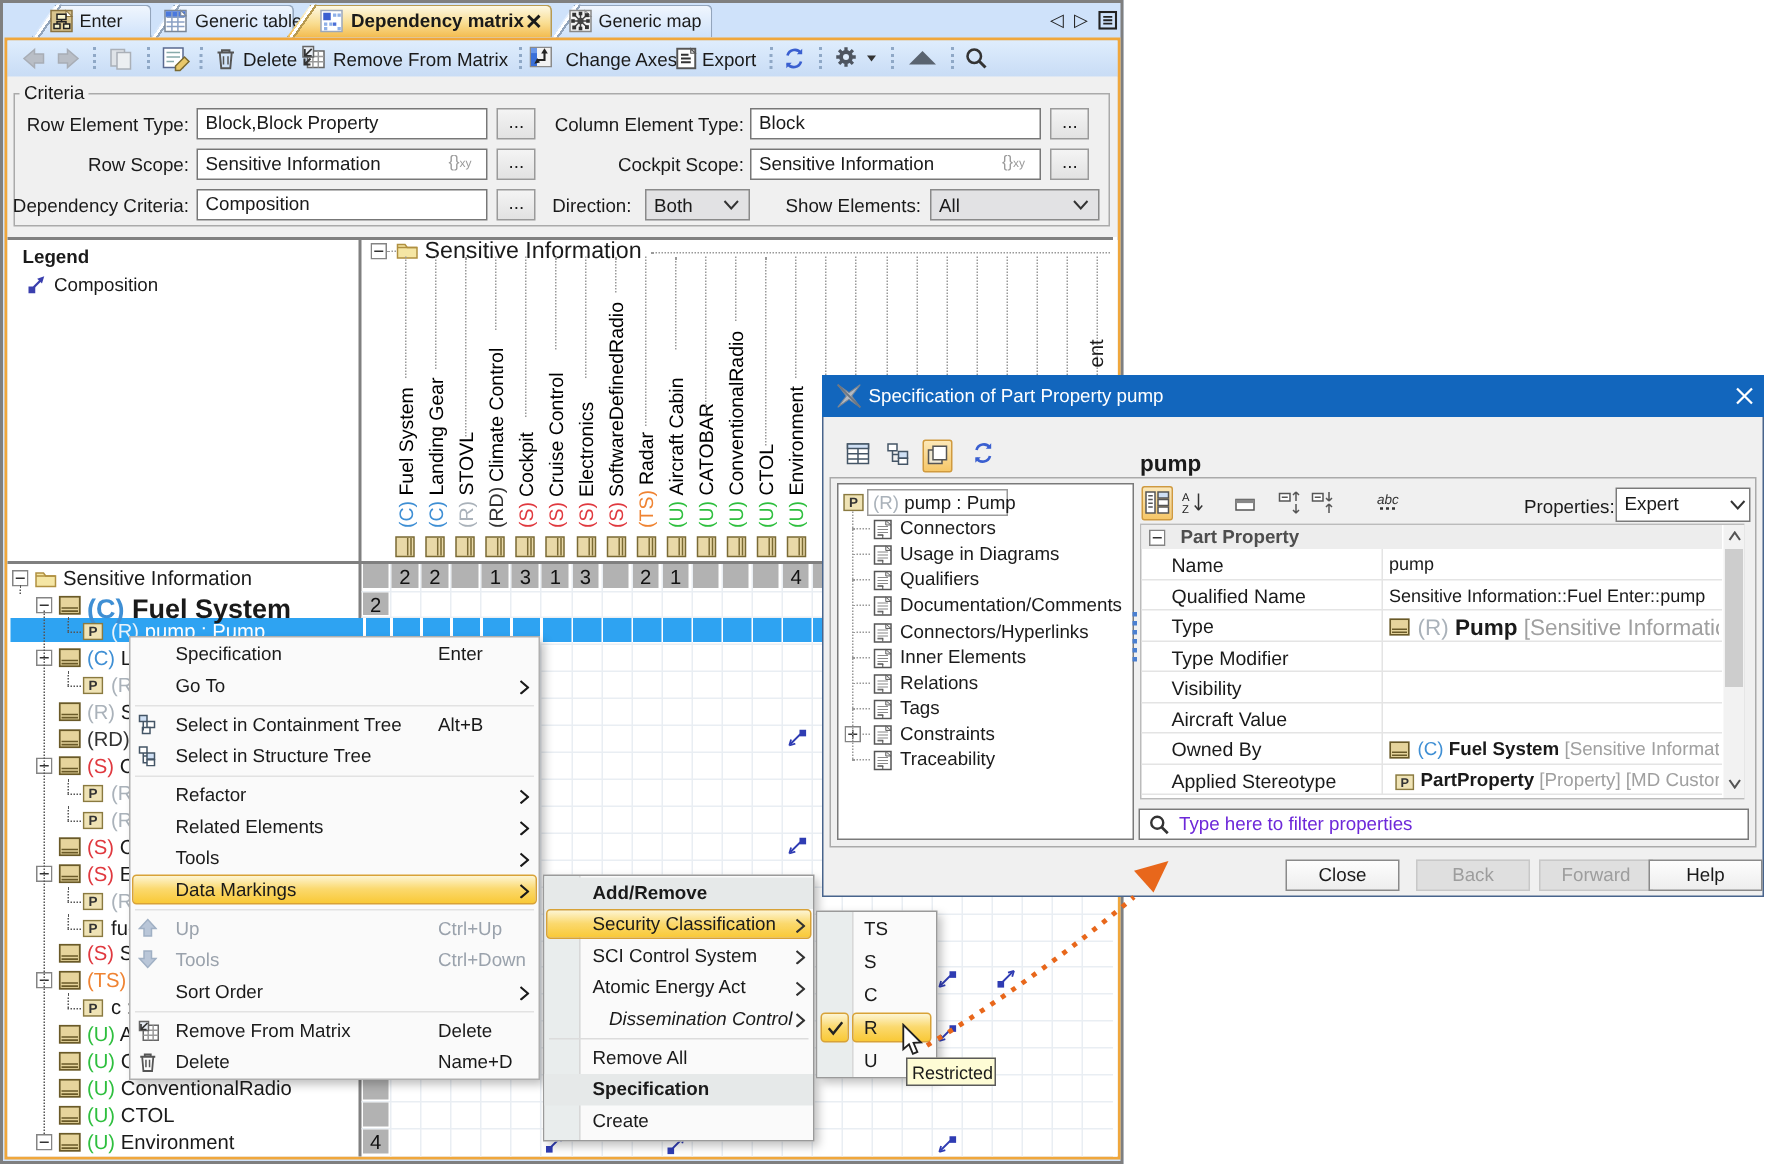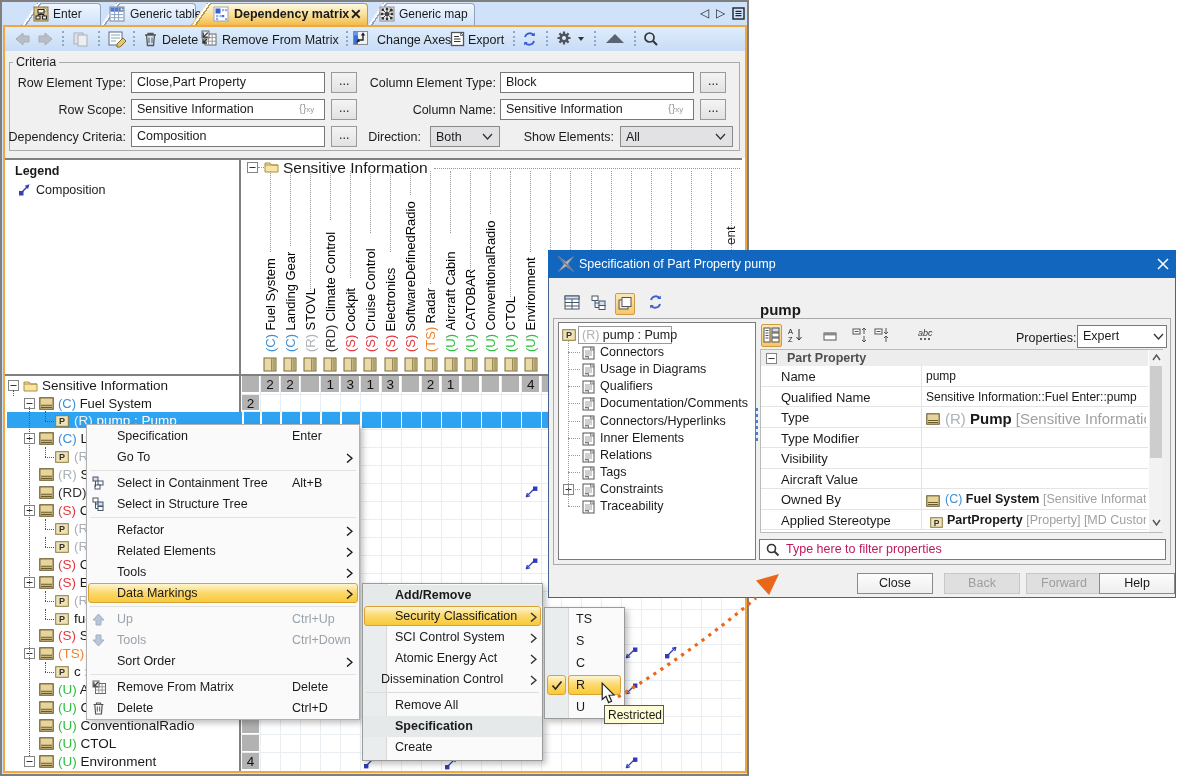--- a/index.html
+++ b/index.html
@@ -141,35 +141,35 @@
 <div class="ab" style="left:634px;top:31px;width:0px;height:15px;border-left:2px dotted #8fa8c6;"></div>
 <svg class="ab" style="left:643px;top:31px;" width="16" height="16">
     <circle cx="6.5" cy="6.5" r="4.5" fill="none" stroke="#333" stroke-width="1.7"></circle>
     <path d="M10 10l4 4" stroke="#333" stroke-width="2"></path>
   </svg>
 <div class="ab" style="left:5px;top:51px;width:740px;height:107px;background:#f0f0f0;"></div>
 <div class="ab" style="left:9px;top:62px;width:731px;height:89px;border:1px solid #aaa;box-sizing:border-box;"></div>
 <div class="tx" style="left:13px;top:55px;background:#f0f0f0;padding:0 3px;">Criteria</div>
 <div class="tx" style="left:-174px;top:76px;width:300px;text-align:right;">Row Element Type:</div>
 <div class="ab" style="left:131px;top:72px;width:194px;height:21px;background:#fff;border:1px solid #777;box-sizing:border-box;"></div>
-<div class="tx" style="left:137px;top:75px;">Close,Part Property</div>
+<div class="tx" style="left:137px;top:75px;">Block,Block Property</div>
 <div class="ab" style="left:331px;top:72px;width:26px;height:21px;background:linear-gradient(#f4f4f4,#e2e2e2);border:1px solid #9a9a9a;box-sizing:border-box;"></div>
 <div class="tx" style="left:339px;top:74px;">...</div>
 <div class="tx" style="left:196px;top:76px;width:300px;text-align:right;">Column Element Type:</div>
 <div class="ab" style="left:500px;top:72px;width:194px;height:21px;background:#fff;border:1px solid #777;box-sizing:border-box;"></div>
 <div class="tx" style="left:506px;top:75px;">Block</div>
 <div class="ab" style="left:700px;top:72px;width:26px;height:21px;background:linear-gradient(#f4f4f4,#e2e2e2);border:1px solid #9a9a9a;box-sizing:border-box;"></div>
 <div class="tx" style="left:708px;top:74px;">...</div>
 <div class="tx" style="left:-174px;top:103px;width:300px;text-align:right;">Row Scope:</div>
 <div class="ab" style="left:131px;top:99px;width:194px;height:21px;background:#fff;border:1px solid #777;box-sizing:border-box;"></div>
 <div class="tx" style="left:137px;top:102px;">Sensitive Information</div>
 <div class="tx" style="left:299px;top:102px;color:#9a9a9a;font-size:11px;">{}<span style="font-size:8px;">xy</span></div>
 <div class="ab" style="left:331px;top:99px;width:26px;height:21px;background:linear-gradient(#f4f4f4,#e2e2e2);border:1px solid #9a9a9a;box-sizing:border-box;"></div>
 <div class="tx" style="left:339px;top:101px;">...</div>
-<div class="tx" style="left:196px;top:103px;width:300px;text-align:right;">Column Name:</div>
+<div class="tx" style="left:196px;top:103px;width:300px;text-align:right;">Cockpit Scope:</div>
 <div class="ab" style="left:500px;top:99px;width:194px;height:21px;background:#fff;border:1px solid #777;box-sizing:border-box;"></div>
 <div class="tx" style="left:506px;top:102px;">Sensitive Information</div>
 <div class="tx" style="left:668px;top:102px;color:#9a9a9a;font-size:11px;">{}<span style="font-size:8px;">xy</span></div>
 <div class="ab" style="left:700px;top:99px;width:26px;height:21px;background:linear-gradient(#f4f4f4,#e2e2e2);border:1px solid #9a9a9a;box-sizing:border-box;"></div>
 <div class="tx" style="left:708px;top:101px;">...</div>
 <div class="tx" style="left:-174px;top:130px;width:300px;text-align:right;">Dependency Criteria:</div>
 <div class="ab" style="left:131px;top:126px;width:194px;height:21px;background:#fff;border:1px solid #777;box-sizing:border-box;"></div>
 <div class="tx" style="left:137px;top:129px;">Composition</div>
 <div class="ab" style="left:331px;top:126px;width:26px;height:21px;background:linear-gradient(#f4f4f4,#e2e2e2);border:1px solid #9a9a9a;box-sizing:border-box;"></div>
 <div class="tx" style="left:339px;top:128px;">...</div>
@@ -441,21 +441,21 @@
   </svg>
 <div class="tx" style="left:42px;top:377.6px;font-size:13.5px;color:#1a1a1a;">Sensitive Information</div>
 <svg class="ab" style="left:24px;top:397.52000000000004px;" width="11" height="11">
     <rect x="0.5" y="0.5" width="10" height="10" fill="#fff" stroke="#848484"></rect>
     <path d="M2.5 5.5h6" stroke="#333"></path>
   </svg>
 <svg class="ab" style="left:39px;top:396.52000000000004px;" width="15" height="13">
     <rect x="0.8" y="0.8" width="13.4" height="11.4" fill="#e6d49c" stroke="#6a5a28" stroke-width="1.2"></rect>
     <path d="M2 8.3h11M2 10.4h11" stroke="#6a5a28" stroke-width="1.1"></path>
   </svg>
-<div class="tx" style="left:58px;top:395.52000000000004px;font-size:13px;color:#1a1a1a;"><span style="color:#3f8fd4;">(C)</span> Fuel System</div>
+<div class="tx" style="left:58px;top:395.52000000000004px;font-size:18px;color:#1a1a1a;font-weight:bold;"><span style="color:#3f8fd4;">(C)</span> Fuel System</div>
 <svg class="ab" style="left:55px;top:415.44000000000005px;" width="14" height="12">
     <rect x="0.7" y="0.7" width="12.6" height="10.6" fill="#efe3b5" stroke="#8a7a40"></rect>
     <text x="7" y="9" font-size="9" font-weight="bold" text-anchor="middle" fill="#333" font-family="Liberation Sans">P</text>
   </svg>
 <div class="tx" style="left:74px;top:413.44000000000005px;font-size:13.5px;color:#fff;"><span style="color:#e8f2fa;">(R)</span> pump : Pump</div>
 <svg class="ab" style="left:24px;top:433.36px;" width="11" height="11">
     <rect x="0.5" y="0.5" width="10" height="10" fill="#fff" stroke="#848484"></rect>
     <path d="M2.5 5.5h6" stroke="#333"></path>
   </svg>
 <svg class="ab" style="left:39px;top:432.36px;" width="15" height="13">
@@ -690,39 +690,39 @@
       <path d="M2 6.3l4.3-4.3M2 2.6v3.7h3.7" stroke="#333" stroke-width="1.1" fill="none"></path>
     </svg></div>
 <div class="tx" style="left:117px;top:679.5px;color:#1a1a1a;">Remove From Matrix</div>
 <div class="tx" style="left:292px;top:679.5px;color:#1a1a1a;">Delete</div>
 <div class="ab" style="left:92px;top:700.5px;width:15px;height:15px;"><svg width="13" height="14">
       <path d="M1.5 3.5h10M4.5 3.5V2h4v1.5" fill="none" stroke="#555" stroke-width="1.2"></path>
       <path d="M2.8 3.5l.8 9.5h5.8l.8-9.5" fill="none" stroke="#555" stroke-width="1.2"></path>
       <path d="M5.3 5.5v5M7.7 5.5v5" stroke="#555"></path>
     </svg></div>
 <div class="tx" style="left:117px;top:700.5px;color:#1a1a1a;">Delete</div>
-<div class="tx" style="left:292px;top:700.5px;color:#1a1a1a;">Ctrl+D</div>
+<div class="tx" style="left:292px;top:700.5px;color:#1a1a1a;">Name+D</div>
 <div class="ab" style="left:362px;top:583px;width:181px;height:178px;background:#fafafa;border:1px solid #9a9a9a;box-shadow:3px 3px 6px rgba(0,0,0,0.25);box-sizing:border-box;"></div>
 <div class="ab" style="left:363px;top:584px;width:23px;height:176px;background:#e9eded;border-right:1px solid #d8d8d8;"></div>
 <div class="ab" style="left:363px;top:585.0px;width:179px;height:21px;background:#e6e9e9;"></div>
 <div class="tx" style="left:395px;top:588.0px;font-weight:bold;">Add/Remove</div>
 <div class="ab" style="left:364px;top:606.0px;width:177px;height:20px;border-radius:3px;background:linear-gradient(#fdf5d3,#fbd96e 48%,#f9c937);border:1px solid #d8a237;box-sizing:border-box;"></div>
 <div class="tx" style="left:395px;top:609.0px;">Security Classification</div>
 <svg class="ab" style="left:530px;top:612.0px;" width="7" height="10">
     <path d="M1 1l5 4.3L1 9.6" fill="none" stroke="#333" stroke-width="1.4"></path>
   </svg>
 <div class="tx" style="left:395px;top:630.0px;">SCI Control System</div>
 <svg class="ab" style="left:530px;top:633.0px;" width="7" height="10">
     <path d="M1 1l5 4.3L1 9.6" fill="none" stroke="#333" stroke-width="1.4"></path>
   </svg>
 <div class="tx" style="left:395px;top:651.0px;">Atomic Energy Act</div>
 <svg class="ab" style="left:530px;top:654.0px;" width="7" height="10">
     <path d="M1 1l5 4.3L1 9.6" fill="none" stroke="#333" stroke-width="1.4"></path>
   </svg>
-<div class="tx" style="left:381px;top:672.0px;">Dissemination Control</div>
+<div class="tx" style="left:406px;top:672.0px;font-style:italic;">Dissemination Control</div>
 <svg class="ab" style="left:530px;top:675.0px;" width="7" height="10">
     <path d="M1 1l5 4.3L1 9.6" fill="none" stroke="#333" stroke-width="1.4"></path>
   </svg>
 <div class="ab" style="left:366px;top:692.0px;width:173px;height:1px;background:#dcdcdc;"></div>
 <div class="tx" style="left:395px;top:698.0px;">Remove All</div>
 <div class="ab" style="left:363px;top:716.0px;width:179px;height:21px;background:#e6e9e9;"></div>
 <div class="tx" style="left:395px;top:719.0px;font-weight:bold;">Specification</div>
 <div class="tx" style="left:395px;top:740.0px;">Create</div>
 <div class="ab" style="left:544px;top:607px;width:81px;height:112px;background:#fafafa;border:1px solid #9a9a9a;box-shadow:3px 3px 6px rgba(0,0,0,0.25);box-sizing:border-box;"></div>
 <div class="ab" style="left:545px;top:608px;width:23px;height:110px;background:#e9eded;border-right:1px solid #d8d8d8;"></div>
@@ -951,21 +951,21 @@
   </svg>
 <svg class="ab" style="left:1152px;top:519px;" width="9" height="7">
     <path d="M1 1l3.5 5L8 1" fill="none" stroke="#555" stroke-width="1.4"></path>
   </svg>
 <div class="ab" style="left:1150px;top:366px;width:12px;height:92px;background:#cdcdcd;"></div>
 <div class="ab" style="left:759px;top:539px;width:407px;height:21px;background:#fff;border:1px solid #7a7a7a;box-sizing:border-box;"></div>
 <svg class="ab" style="left:766px;top:543px;" width="14" height="14">
     <circle cx="5.5" cy="5.5" r="4" fill="none" stroke="#333" stroke-width="1.6"></circle>
     <path d="M8.5 8.5l4 4" stroke="#333" stroke-width="1.8"></path>
   </svg>
-<div class="tx" style="left:786px;top:542px;color:#be185d;">Type here to filter properties</div>
+<div class="tx" style="left:786px;top:542px;color:#6d28d9;">Type here to filter properties</div>
 <div class="ab" style="left:857px;top:573px;width:76px;height:21px;background:linear-gradient(#fdfdfd,#eee);border:1px solid #8a8a8a;box-sizing:border-box;"></div>
 <div class="tx" style="left:857px;top:576px;width:76px;text-align:center;">Close</div>
 <div class="ab" style="left:944px;top:573px;width:76px;height:21px;background:#dfdfdf;border:1px solid #c8c8c8;box-sizing:border-box;"></div>
 <div class="tx" style="left:944px;top:576px;width:76px;text-align:center;color:#9d9d9d;">Back</div>
 <div class="ab" style="left:1026px;top:573px;width:76px;height:21px;background:#dfdfdf;border:1px solid #c8c8c8;box-sizing:border-box;"></div>
 <div class="tx" style="left:1026px;top:576px;width:76px;text-align:center;color:#9d9d9d;">Forward</div>
 <div class="ab" style="left:1099px;top:573px;width:76px;height:21px;background:linear-gradient(#fdfdfd,#eee);border:1px solid #8a8a8a;box-sizing:border-box;"></div>
 <div class="tx" style="left:1099px;top:576px;width:76px;text-align:center;">Help</div>
 <svg class="ab" style="left:540px;top:560px;" width="260px" height="160px">
 <path d="M78 137 Q 152 92 216 38" fill="none" stroke="#e8671b" stroke-width="3.2" stroke-dasharray="3.2 5.2"></path>

